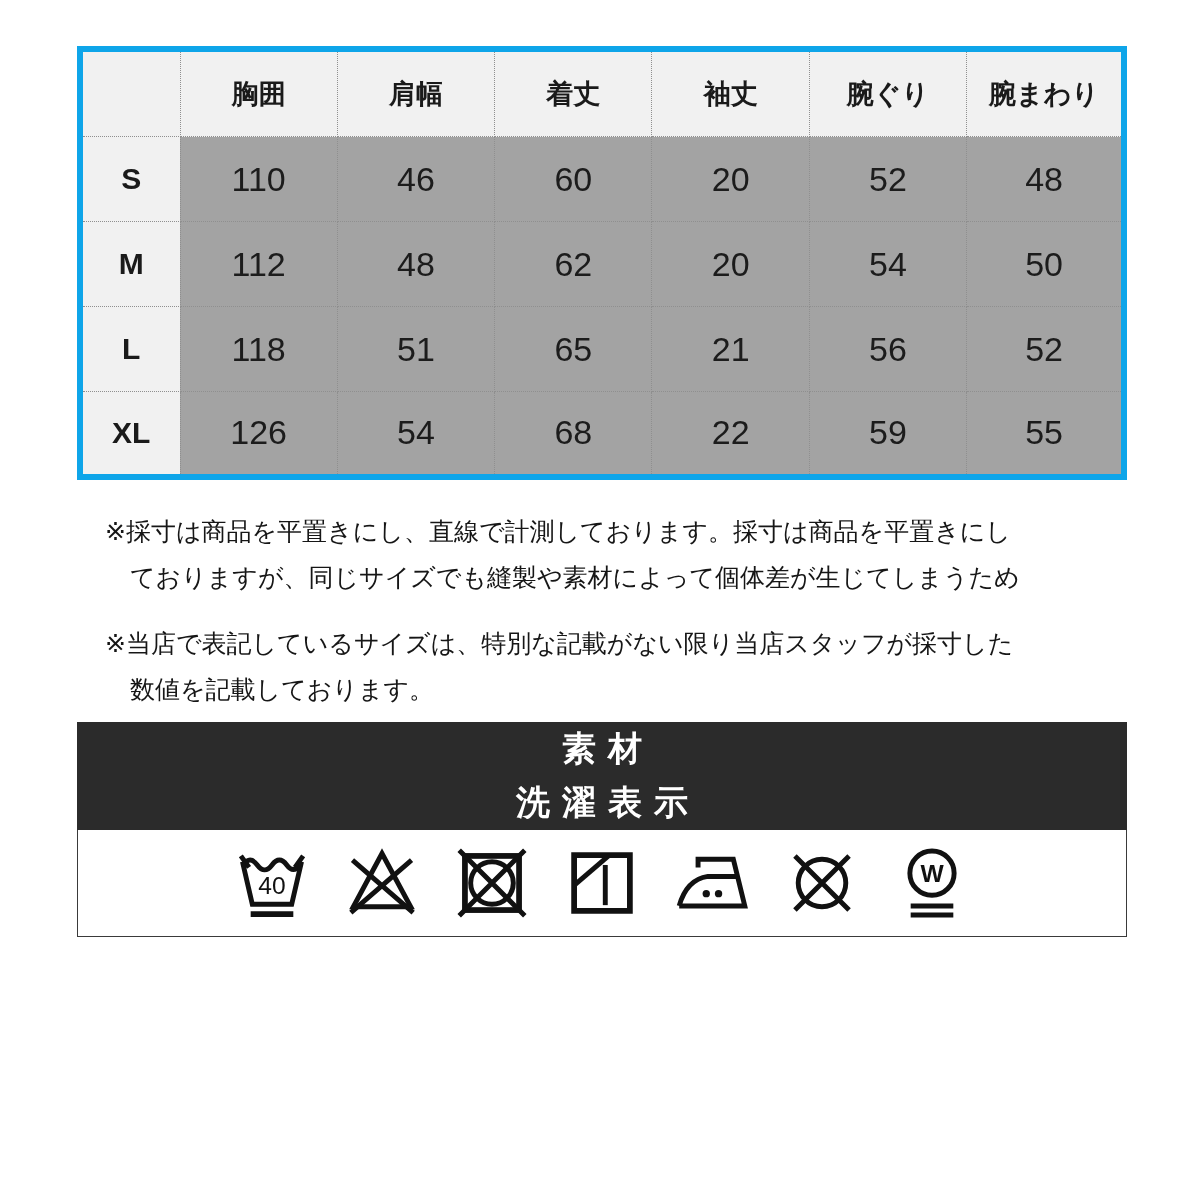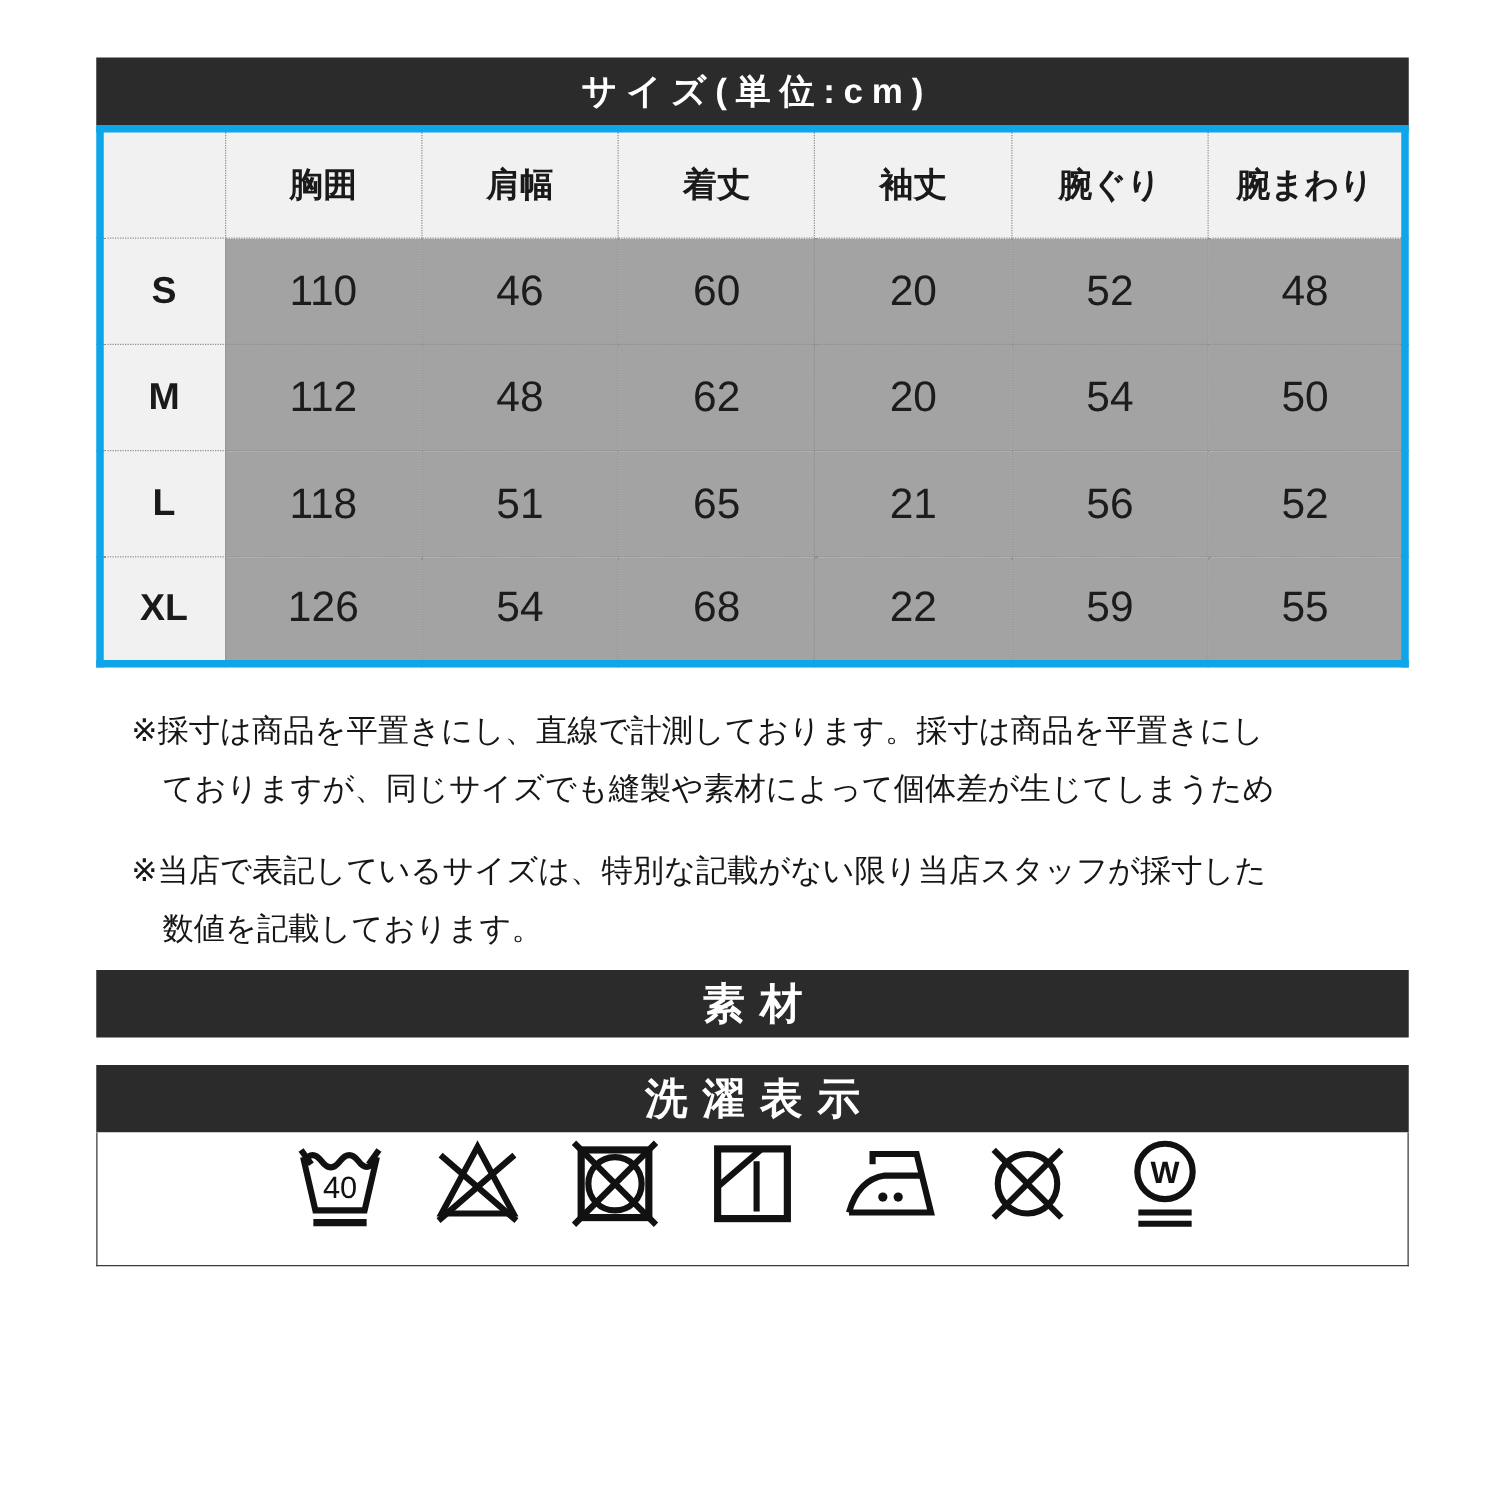--- a/index.html
+++ b/index.html
@@ -35,39 +35,38 @@
   .note + .note { margin-top:20px; }
   .note-line { display:block; white-space:nowrap; }
   .note-line + .note-line { padding-left:25px; }
 
   
   .material-section { margin-top:10px; }
   .material-body {
     height:108px; border:1px solid #3a3a3a; border-top:none; background:#fff;
     display:flex; align-items:center; justify-content:center; font-size:29px; color:#1a1a1a;
   }
-  .laundry-section { margin-top:22px; }
+  .laundry-section { }
   .laundry-body {
     height:106px; border:1px solid #3a3a3a; border-top:none; background:#fff;
-    display:flex; align-items:flex-start; justify-content:center; gap:28px;
+    display:flex; align-items:center; justify-content:center; gap:28px;
   }
   .care-icon { width:82px; height:82px; display:block; }
   .care-icon .s { fill:none; stroke:#111; stroke-width:6; }
   .care-icon .s7 { fill:none; stroke:#111; stroke-width:7; }
   .care-icon .f { fill:#111; stroke:none; }
   .care-icon text { fill:#111; font-family:"Liberation Sans","DejaVu Sans",sans-serif; }
 </style>
 </head>
 <body>
 
 <div class="page">
   <div class="content">
 
     <section>
-      <div class="bar">サイズ(単位:cm)</div>
       <table class="size-table">
         <colgroup>
             <col class="c0">
             <col>
             <col>
             <col>
             <col>
             <col>
             <col>
           </colgroup>

